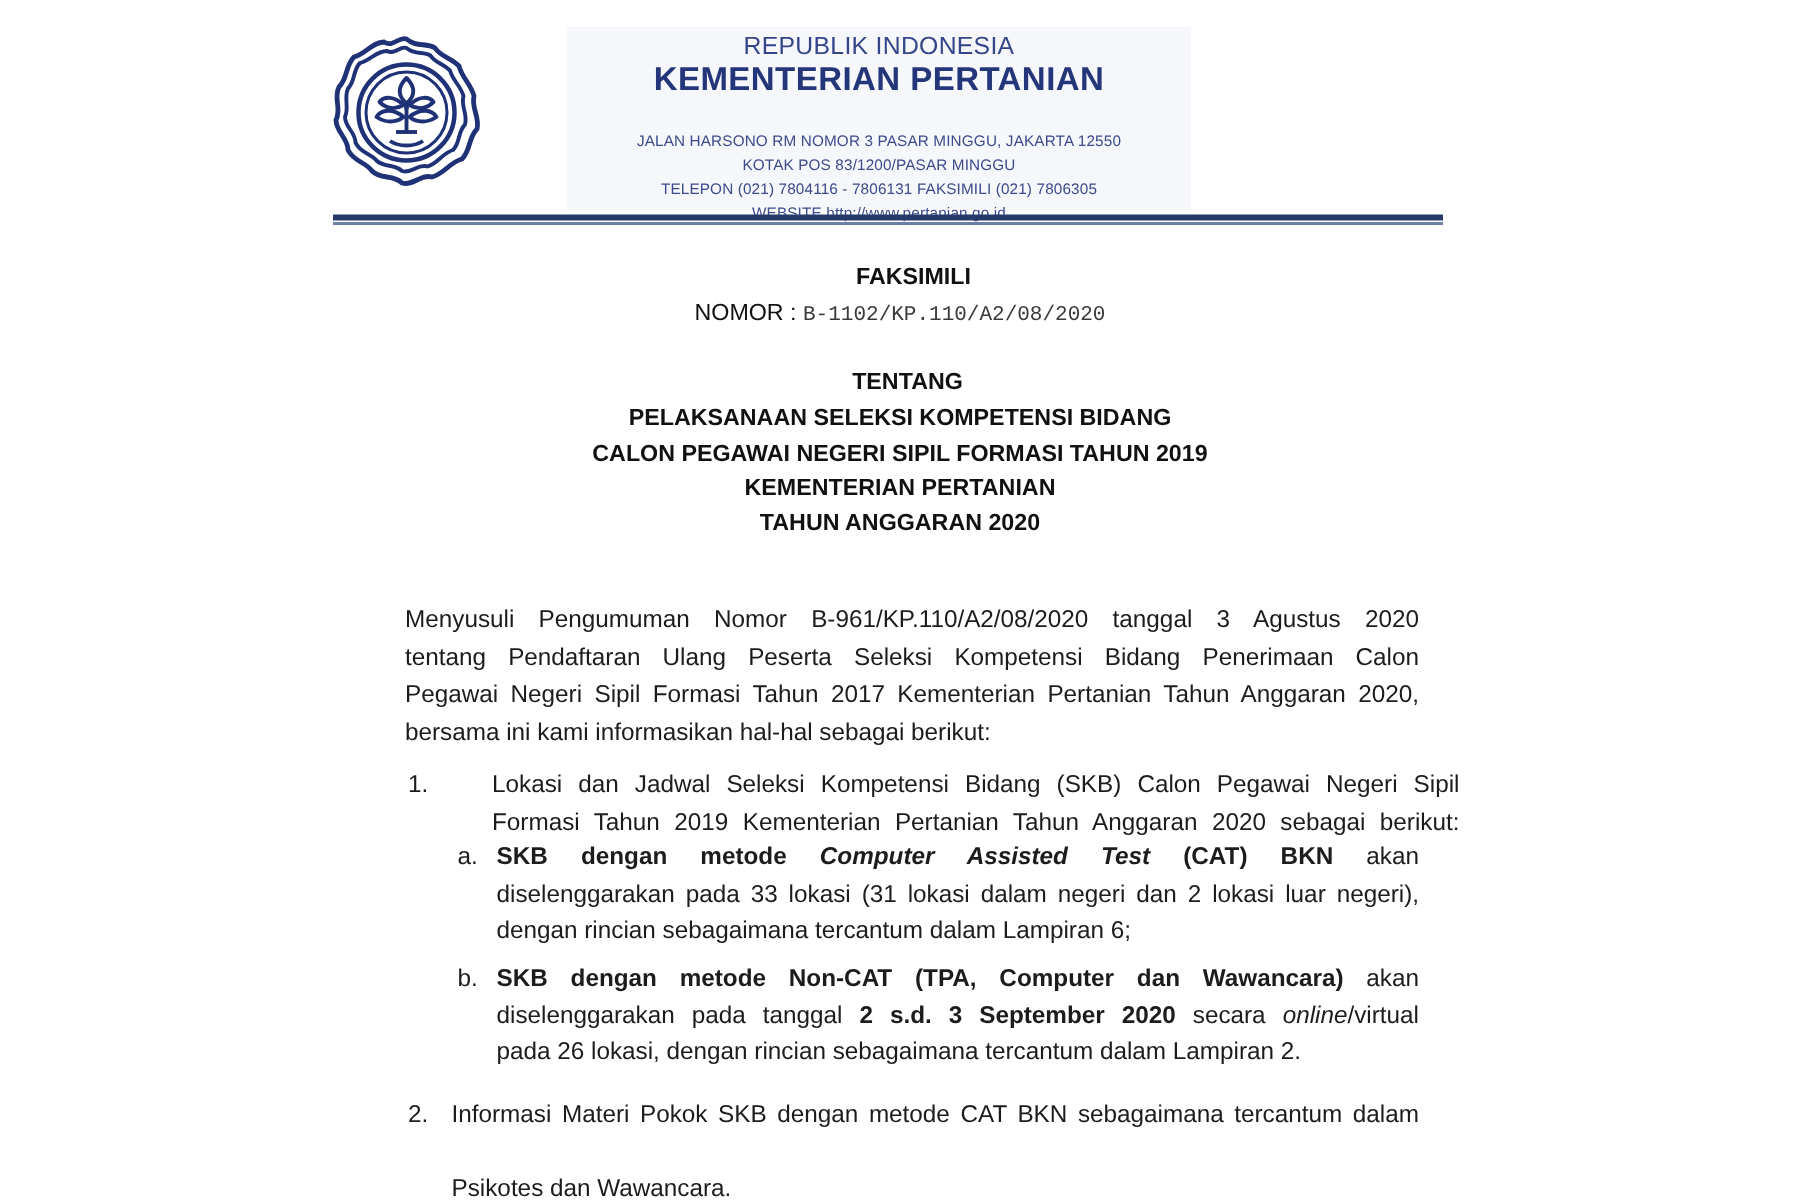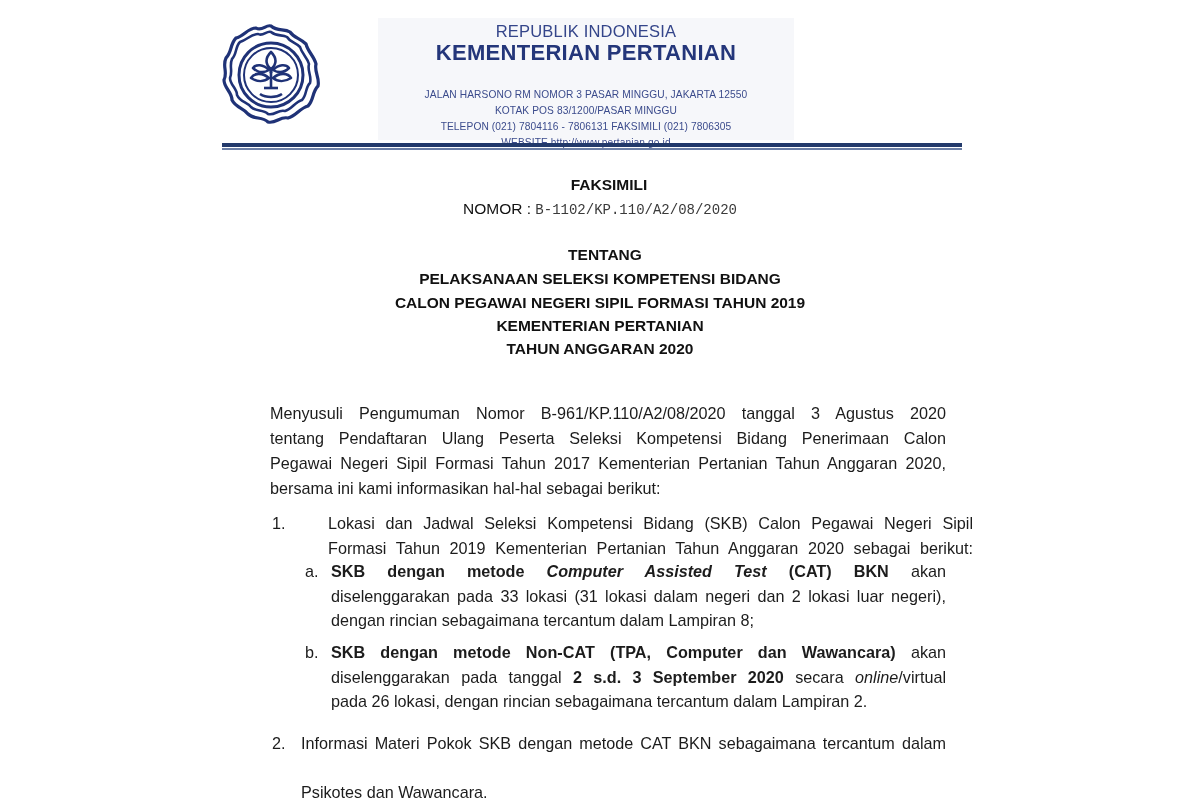--- a/index.html
+++ b/index.html
@@ -236,21 +236,21 @@
   <div class="body-line intro-line justify intro-2">Pegawai Negeri Sipil Formasi Tahun 2017 Kementerian Pertanian Tahun Anggaran 2020,</div>
   <div class="body-line intro-line justify intro-3">bersama ini kami informasikan hal-hal sebagai berikut:</div>
 
   <div class="num-marker item1-num">1.</div>
   <div class="body-line item1-line justify item1-0">Lokasi dan Jadwal Seleksi Kompetensi Bidang (SKB) Calon Pegawai Negeri Sipil</div>
   <div class="body-line item1-line justify item1-1">Formasi Tahun 2019 Kementerian Pertanian  Tahun Anggaran 2020 sebagai berikut:</div>
 
   <div class="sub-marker suba-marker">a.</div>
   <div class="body-line suba-line justify suba-0"><span class="b">SKB dengan metode </span><span class="b i">Computer Assisted Test</span><span class="b"> (CAT) BKN</span><span> akan</span></div>
   <div class="body-line suba-line justify suba-1">diselenggarakan pada 33 lokasi (31 lokasi dalam negeri dan 2 lokasi luar negeri),</div>
-  <div class="body-line suba-line justify suba-2">dengan rincian  sebagaimana tercantum dalam Lampiran 8;</div>
+  <div class="body-line suba-line justify suba-2">dengan rincian  sebagaimana tercantum dalam Lampiran 6;</div>
 
   <div class="sub-marker subb-marker">b.</div>
   <div class="body-line subb-line justify subb-0"><span class="b">SKB dengan metode Non-CAT (TPA, Computer dan Wawancara)</span><span> akan</span></div>
   <div class="body-line subb-line justify subb-1"><span>diselenggarakan pada tanggal </span><span class="b">2 s.d. 3 September 2020</span><span> secara </span><span class="i">online</span><span>/virtual</span></div>
   <div class="body-line subb-line justify subb-2">pada 26 lokasi,  dengan rincian  sebagaimana tercantum dalam Lampiran 2.</div>
 
   <div class="num-marker item2-num">2.</div>
   <div class="body-line item2-line justify item2-0">Informasi Materi Pokok SKB dengan metode CAT BKN sebagaimana tercantum dalam</div>
   <div class="body-line item2-line justify item2-2">Psikotes dan Wawancara.</div>
 

